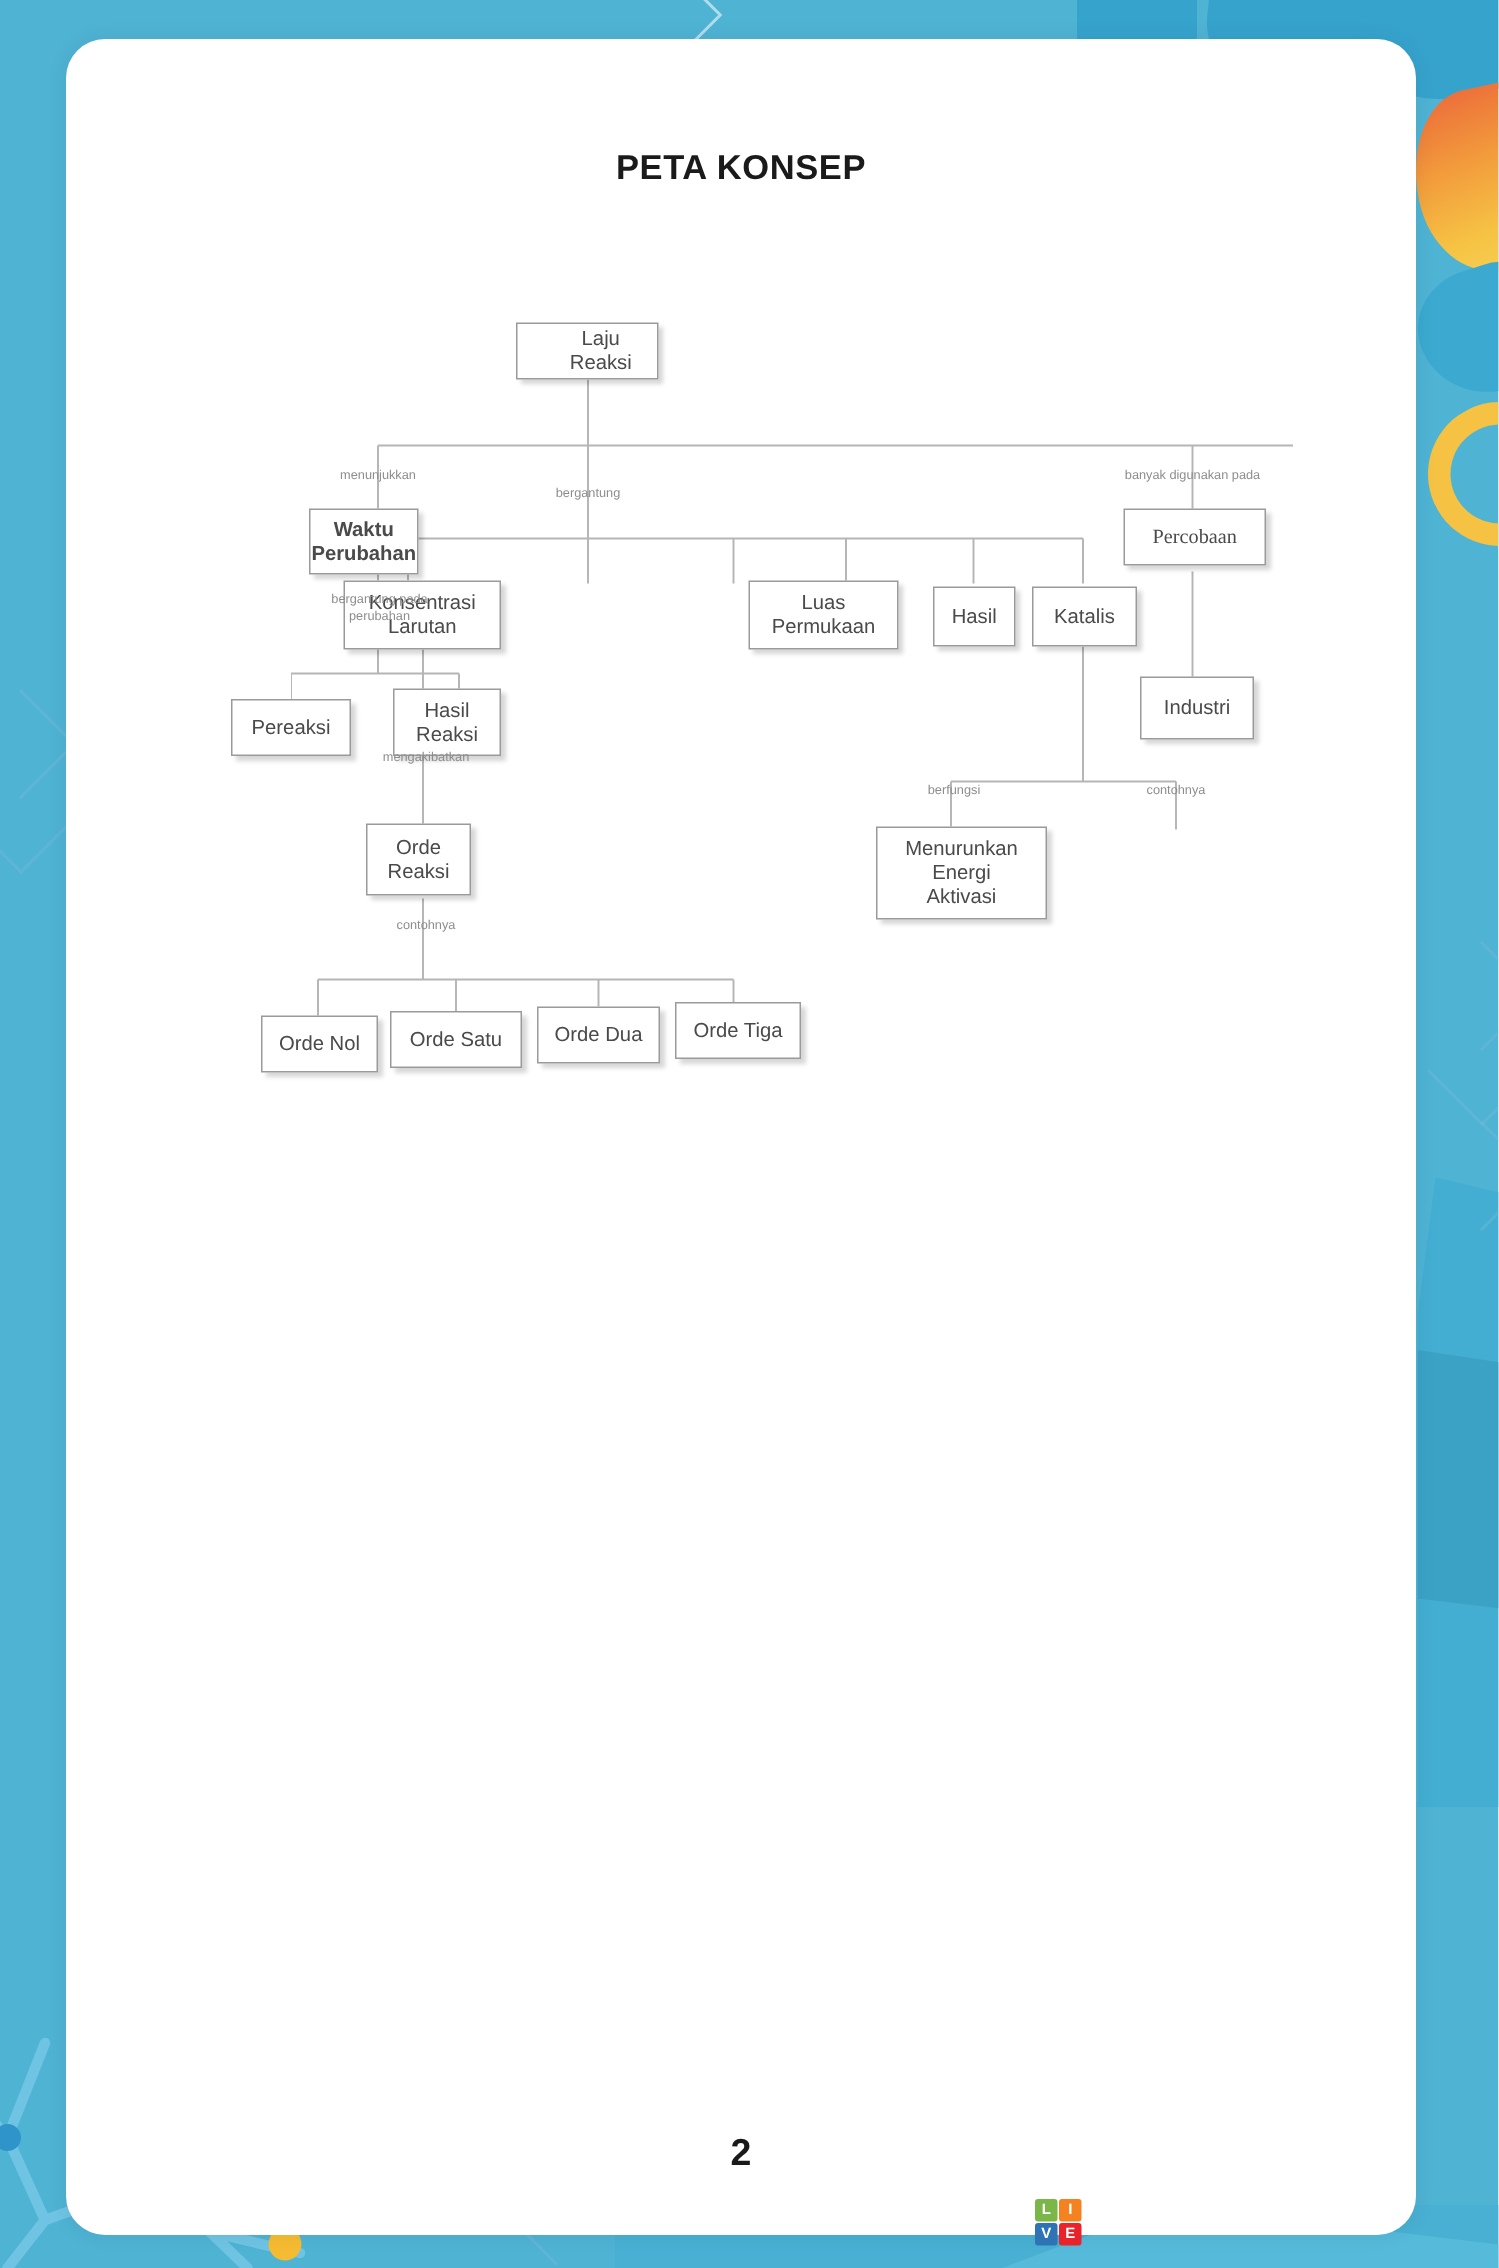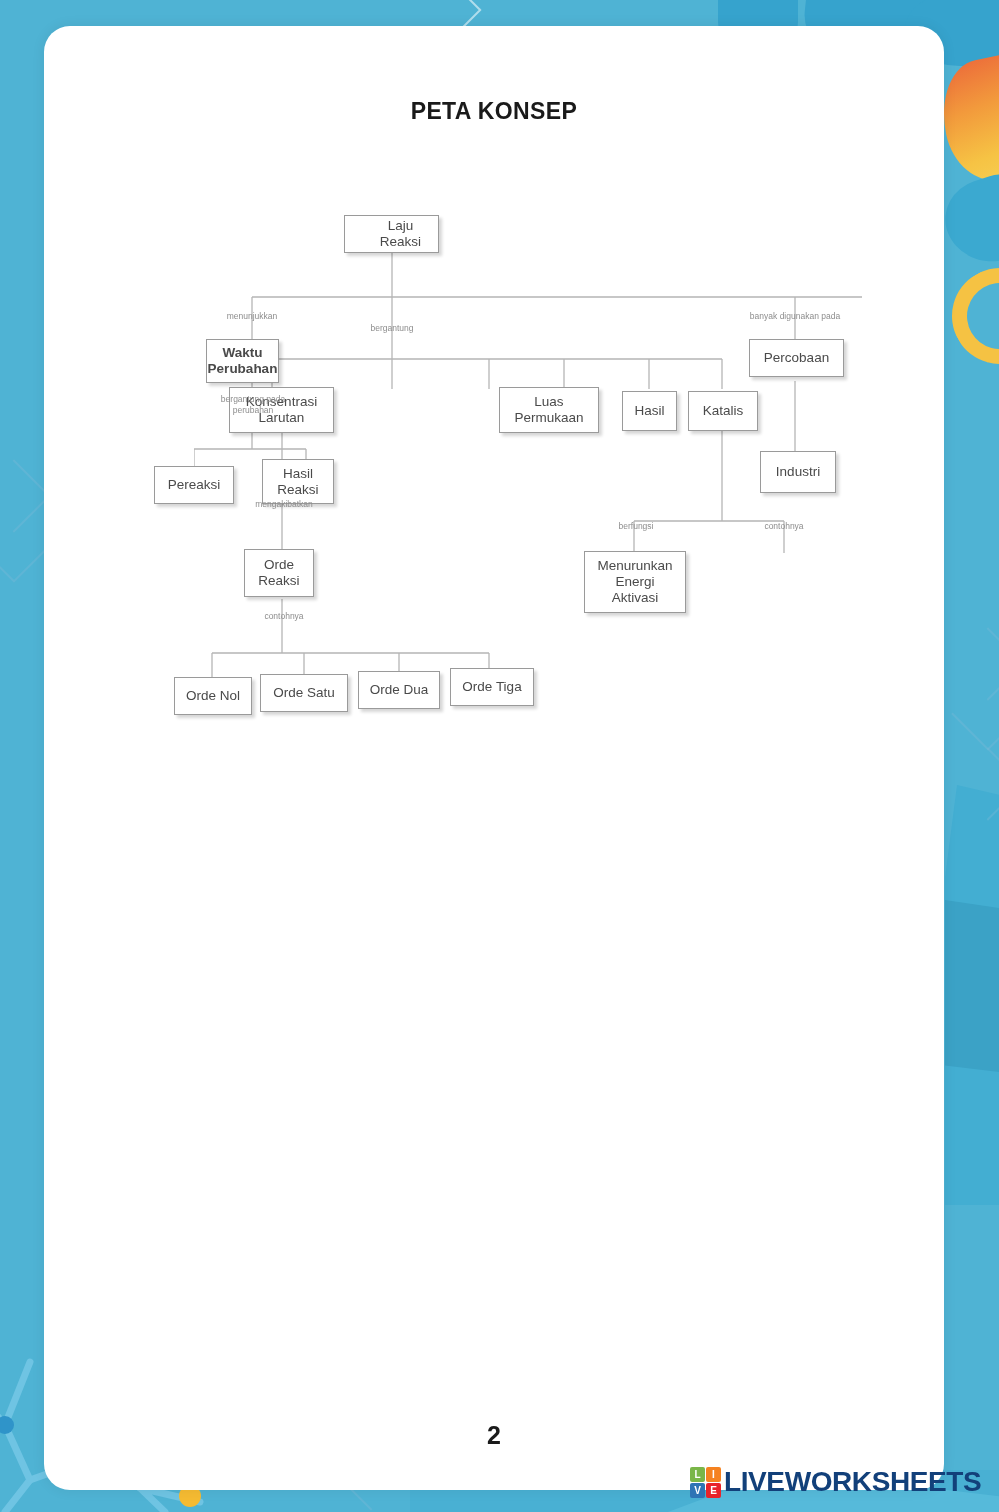--- a/index.html
+++ b/index.html
@@ -290,28 +290,28 @@
       <div class="node" style="left:35px; top:196px; width:105px; height:46px;">Konsentrasi
 Larutan</div>
 
       <div class="node" style="left:305px; top:196px; width:100px; height:46px;">Luas
 Permukaan</div>
 
       <div class="node" style="left:428px; top:200px; width:55px; height:40px;">Hasil</div>
 
       <div class="node" style="left:494px; top:200px; width:70px; height:40px;">Katalis</div>
 
-      <div class="node" style="left:555px; top:148px; width:95px; height:38px;">Percobaan</div>
+      <div class="node" style="left:555px; top:148px; width:95px; height:38px;font-family:Liberation Serif, serif;">Percobaan</div>
 
       <div class="node" style="left:566px; top:260px; width:76px; height:42px;">Industri</div>
 
       <div class="node" style="left:50px; top:358px; width:70px; height:48px;">Orde
 Reaksi</div>
 
-      <div class="node" style="left:390px; top:360px; width:102px; height:62px;">Menurunkan
+      <div class="node" style="left:390px; top:360px; width:114px; height:62px;">Menurunkan
 Energi
 Aktivasi</div>
 
 
       <div class="node" style="left:-20px; top:486px; width:78px; height:38px;">Orde Nol</div>
 
       <div class="node" style="left:66px; top:483px; width:88px; height:38px;">Orde Satu</div>
 
       <div class="node" style="left:164px; top:480px; width:82px; height:38px;">Orde Dua</div>
 
@@ -339,16 +339,15 @@
     <div id="page-number">2</div>
   </div>
 
   <div id="lw-logo">
     <div class="lw-tiles">
       <div class="lw-tile lw-l">L</div>
       <div class="lw-tile lw-i">I</div>
       <div class="lw-tile lw-v">V</div>
       <div class="lw-tile lw-e">E</div>
     </div>
-    <div id="lw-word">LIVEWORKSHEETS</div>
   </div>
 
 </div>
 
 </body></html>

